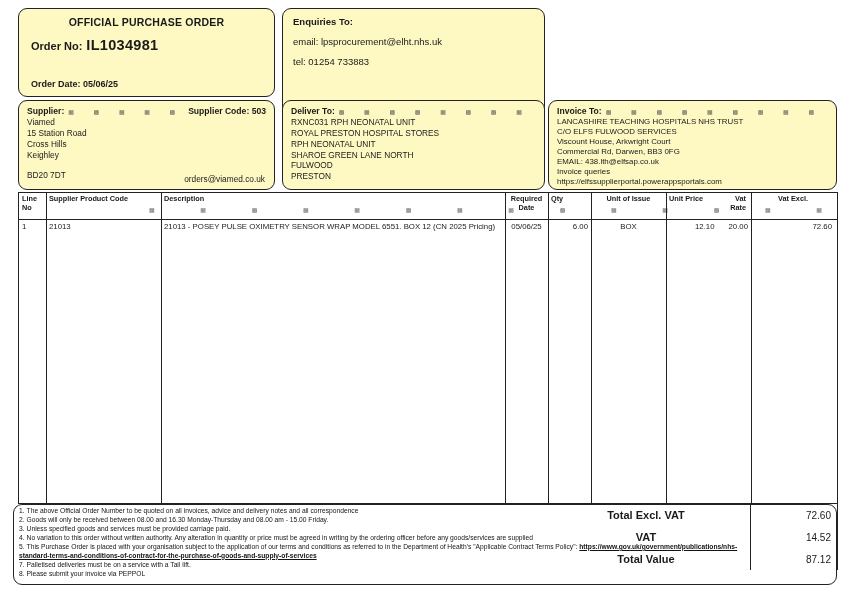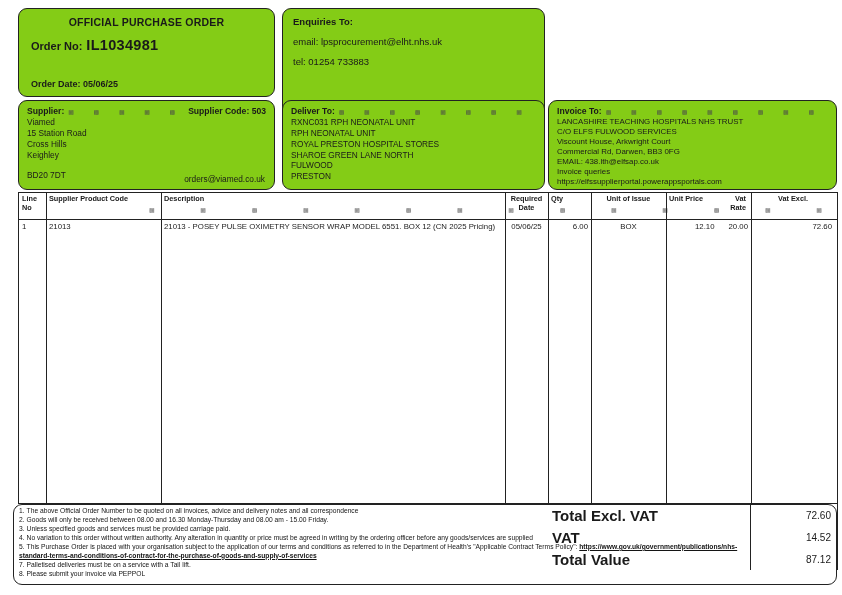--- a/index.html
+++ b/index.html
@@ -1,21 +1,21 @@
 <!DOCTYPE html>
 <html><head>
 <meta charset="utf-8">
 <style>
   html,body { margin:0; padding:0; background:#e8e8e8; }
   .page {
     position:relative; width:842px; height:595px; background:#ffffff;
     font-family:"Liberation Sans", sans-serif; color:#1a1a1a; overflow:hidden;
     margin:0 auto;
   }
-  .box { position:absolute; border:1.6px solid #222; border-radius:9px; background:#84cc16; box-sizing:border-box; }
+  .box { position:absolute; border:1.6px solid #222; border-radius:9px; background:#fef9c3; box-sizing:border-box; }
 
   
   .po-box   { left:18px;  top:8px;  width:257px; height:89px; }
   .po-title { text-align:center; font-weight:bold; font-size:10.5px; margin-top:7px; letter-spacing:.2px; }
   .po-orderno { margin:9px 0 0 12px; font-size:11px; font-weight:bold; }
   .po-orderno .no { font-size:14.5px; margin-left:4px; letter-spacing:.3px; }
   .po-date  { position:absolute; left:12px; bottom:7px; font-size:9px; font-weight:bold; }
 
   .enq-box  { left:282px; top:8px; width:263px; height:115px; padding:7px 10px; }
   .enq-head { font-weight:bold; font-size:9.5px; }
@@ -54,21 +54,21 @@
   
   .bottom-box { position:absolute; left:13px; top:504px; width:824px; height:81px;
                 border:1.6px solid #222; border-radius:9px; box-sizing:border-box; }
   .terms { position:absolute; left:5px; top:2px; width:738px; font-size:6.7px; line-height:1.34; color:#141414; }
   .term  { white-space:normal; }
   .term .num { margin-right:2px; }
   .term .link { text-decoration:underline; font-weight:bold; }
 
   .totals { position:absolute; left:552px; top:504px; width:286px; }
   .tot-row { display:flex; align-items:center; height:22px; }
-  .tot-label { flex:1; text-align:left; font-weight:bold; font-size:15px; padding-right:10px; white-space:nowrap; }
+  .tot-label { flex:1; text-align:center; font-weight:bold; font-size:11px; padding-right:10px; white-space:nowrap; }
   .tot-value { width:80px; align-self:stretch; border-left:1.4px solid #222; border-right:1.4px solid #222;
                display:flex; align-items:center; justify-content:flex-end; font-size:10px; padding-right:6px; }
 </style>
 </head>
 <body>
 
 <div class="page">
 
   <div class="box po-box">
     <div class="po-title">OFFICIAL PURCHASE ORDER</div>
@@ -102,22 +102,22 @@
     <div class="addr-line">BD20 7DT</div>
     <div class="sup-email">orders@viamed.co.uk</div>
   </div>
 
   <div class="box addr-box del-box">
     <div class="addr-head">
       <span>Deliver To:</span>
       <span class="artifacts">▩ ▩ ▩ ▩ ▩ ▩ ▩ ▩ ▩ ▩ ▩ ▩ ▩ ▩</span>
     </div>
     <div class="addr-line">RXNC031 RPH NEONATAL UNIT</div>
+    <div class="addr-line">ROYAL PRESTON HOSPITAL STORES</div>
     <div class="addr-line">RPH NEONATAL UNIT</div>
-    <div class="addr-line">ROYAL PRESTON HOSPITAL STORES</div>
     <div class="addr-line">SHAROE GREEN LANE NORTH</div>
     <div class="addr-line">FULWOOD</div>
     <div class="addr-line">PRESTON</div>
   </div>
 
   <div class="box addr-box inv-box">
     <div class="addr-head">
       <span>Invoice To:</span>
       <span class="artifacts">▩ ▩ ▩ ▩ ▩ ▩ ▩ ▩ ▩ ▩ ▩ ▩ ▩ ▩</span>
     </div>

